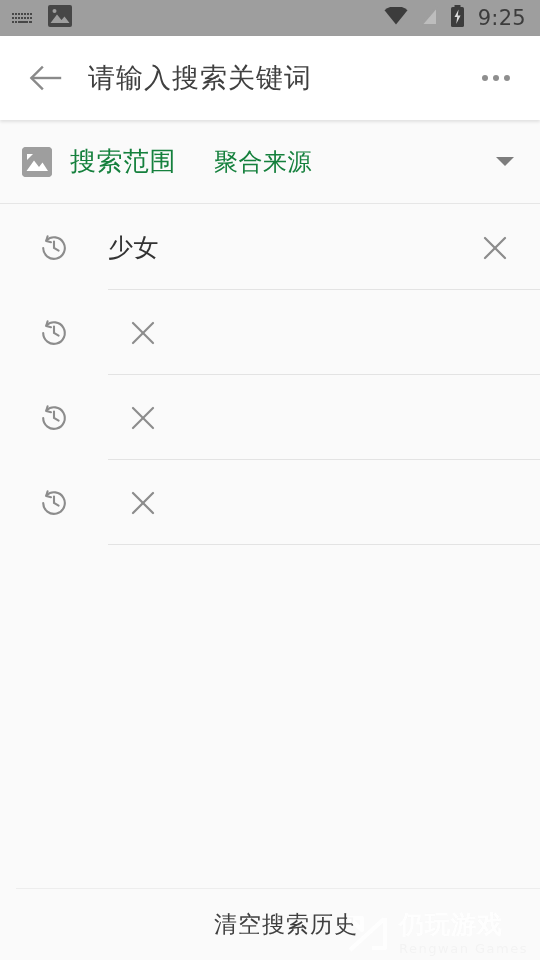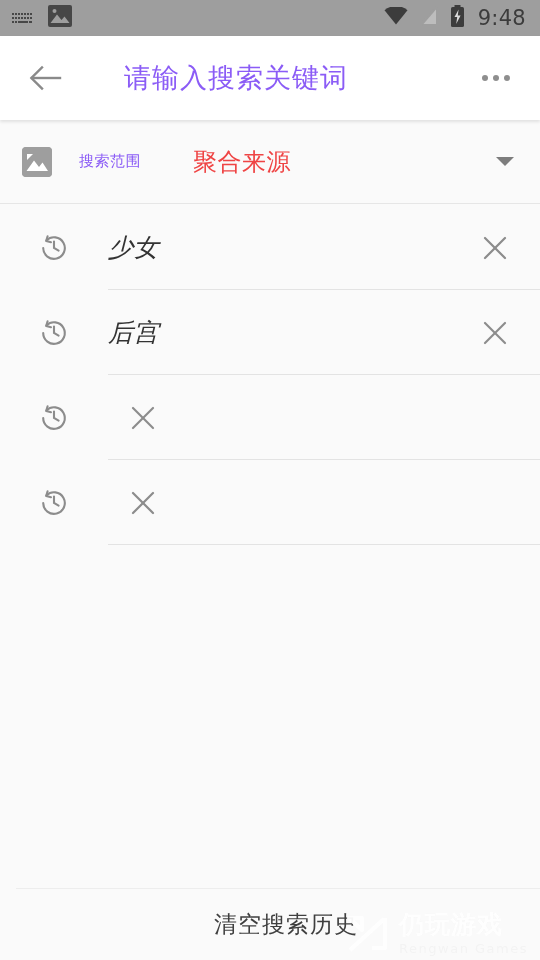--- a/index.html
+++ b/index.html
@@ -61,23 +61,23 @@
     box-shadow: 0 2px 3px rgba(0,0,0,0.10);
     z-index: 3;
   }
   .back-btn {
     width: 40px; height: 40px;
     display: flex; align-items: center; justify-content: center;
     flex: 0 0 auto;
   }
   .search-placeholder {
     flex: 1 1 auto;
-    margin-left: 58px;
+    margin-left: 22px;
     font-size: 27px;
-    color: #8b5cf6;
+    color: #404040;
     letter-spacing: 1px;
     white-space: nowrap;
   }
   .overflow-btn {
     width: 44px; height: 44px;
     display: flex; align-items: center; justify-content: center;
     gap: 5px;
     flex: 0 0 auto;
   }
   .overflow-btn span {
@@ -102,30 +102,30 @@
   }
   .scope-icon {
     width: 30px; height: 30px;
     border-radius: 4px;
     background: #9e9e9e;
     position: relative;
     flex: 0 0 auto;
     overflow: hidden;
   }
   .scope-label {
-    margin-left: 27px;
-    font-size: 15px;
-    color: #8b5cf6;
+    margin-left: 18px;
+    font-size: 26px;
+    color: #15803d;
     letter-spacing: 0.5px;
     flex: 0 0 auto;
   }
   .scope-value {
-    margin-left: 52px;
+    margin-left: 38px;
     font-size: 24px;
-    color: #ef4444;
+    color: #15803d;
     letter-spacing: 0.5px;
     flex: 1 1 auto;
     font-family: Liberation Mono, monospace;
   }
   .caret {
     width: 0; height: 0;
     border-left: 9px solid transparent;
     border-right: 9px solid transparent;
     border-top: 9px solid #7d7d7d;
     flex: 0 0 auto;
@@ -137,21 +137,20 @@
     position: absolute;
     top: 205px; left: 0;
     width: 540px;
   }
   .history-item {
     height: 85px;
     display: flex;
     align-items: center;
     position: relative;
     box-sizing: border-box;
-    font-style: italic;
   }
   .hist-icon-wrap {
     width: 108px;
     display: flex;
     align-items: center;
     justify-content: center;
     flex: 0 0 auto;
     height: 100%;
   }
   .hist-text {
@@ -272,21 +271,21 @@
         <line x1="2.5" y1="18.5" x2="18" y2="0.5" stroke="#9e9e9e" stroke-width="2.5"></line>
       </svg>
     </span>
     <span>
       <svg width="15" height="22" viewBox="0 0 15 22">
         <rect x="4.5" y="0" width="6" height="2.2" fill="#3c3c3c"></rect>
         <rect x="1" y="2" width="13" height="20" rx="1.6" fill="#3c3c3c"></rect>
         <path d="M8.6 4.5 L4.5 12 L7.2 12 L6.2 19 L10.6 10.6 L7.8 10.6 Z" fill="#d9d9d9"></path>
       </svg>
     </span>
-    <span class="status-time">9:48</span>
+    <span class="status-time">9:25</span>
   </div>
 </div>
 
 <div class="app-bar">
   <div class="back-btn">
     <svg width="34" height="30" viewBox="0 0 34 30">
       <g stroke="#8a8a8a" stroke-width="2.4" fill="none" stroke-linecap="square">
         <line x1="3" y1="15" x2="31" y2="15"></line>
         <polyline points="13,4.5 2.4,15 13,25.5"></polyline>
       </g>
@@ -340,21 +339,20 @@
   <div class="history-item">
     <div class="hist-icon-wrap">
       <svg width="32" height="32" viewBox="0 0 32 32">
         <g fill="none" stroke="#8c8c8c" stroke-width="2.1" stroke-linecap="round">
           <path d="M5.2 16 A 10.8 10.8 0 1 0 8.4 8.4"></path>
           <polyline points="9.6,4.2 8.2,9.0 13.0,10.2" stroke-linejoin="round"></polyline>
           <polyline points="16,9.5 16,16 20.6,18.6"></polyline>
         </g>
       </svg>
     </div>
-    <div class="hist-text">后宫</div>
     <div class="hist-close">
       <svg width="26" height="26" viewBox="0 0 26 26">
         <g stroke="#8c8c8c" stroke-width="2.2" stroke-linecap="round">
           <line x1="3" y1="3" x2="23" y2="23"></line>
           <line x1="23" y1="3" x2="3" y2="23"></line>
         </g>
       </svg>
     </div>
     <div class="item-divider"></div>
   </div>

